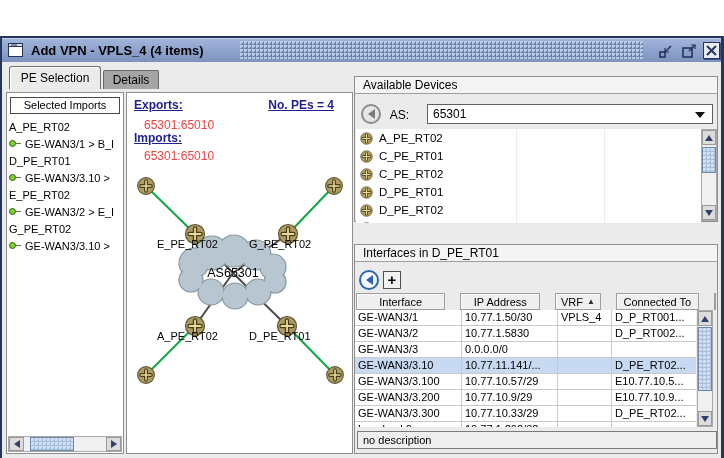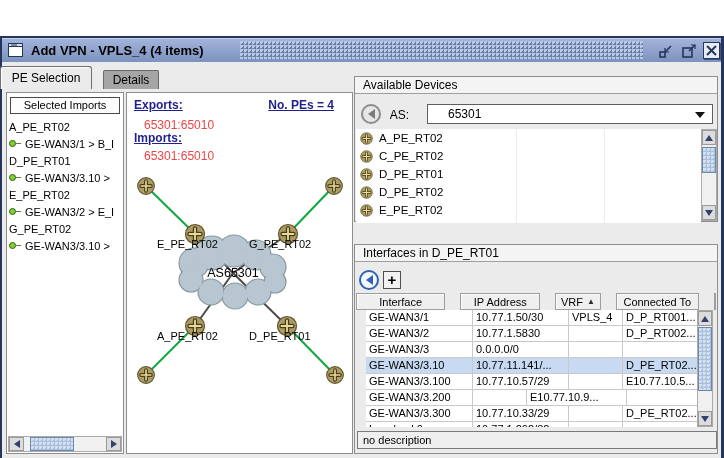--- a/index.html
+++ b/index.html
@@ -31,21 +31,21 @@
   .tb-btn svg { display:block; }
   .tb-close {
     top:4px; width:17px; height:17px; background:#E8ECF4;
     border:1px solid #26355B; box-shadow:1px 1px 0 #44537B;
     display:flex; align-items:center; justify-content:center;
   }
 
   
   .tab { position:absolute; font-size:12px; color:#000; display:flex; align-items:center; justify-content:center; }
   .tab-active {
-    left:0; top:30px; width:92px; height:23px; background:#EBEBEB;
+    left:9px; top:30px; width:92px; height:23px; background:#EBEBEB;
     border:1px solid #6F6F6F; border-bottom:none; border-radius:3px 3px 0 0;
     box-shadow: inset 1px 1px 0 #FFFFFF; z-index:2;
   }
   .tab-inactive {
     left:103px; top:34px; width:56px; height:19px; background:#A5A5A5;
     border:1px solid #696969; border-bottom:none; border-radius:2px 2px 0 0;
   }
 
   
   .panel { position:absolute; border:1px solid #8E8E8E; background:#FFF; }
@@ -102,21 +102,21 @@
     position:absolute; width:20px; height:20px; border-radius:50%;
     display:flex; align-items:center; justify-content:center; background:#E6E6E6;
     border:2px solid #8C8C8C;
   }
   .nav-circle .tri { width:0;height:0;border-top:5px solid transparent;border-bottom:5px solid transparent;border-right:7px solid #7C7C7C; }
   .nav-circle.blue { border-color:#2F62B5; background:#F4F8FF; }
   .nav-circle.blue .tri { border-right-color:#2F62B5; }
   .as-label { position:absolute; left:30px; top:31px; width:24px; text-align:right; font-size:12px; color:#000; }
   .combo {
     position:absolute; left:72px; top:27px; width:286px; height:20px;
-    background:#FFF; border:1px solid #5F5F5F; font-size:12px; line-height:18px; padding-left:20px; color:#000;
+    background:#FFF; border:1px solid #5F5F5F; font-size:12px; line-height:18px; padding-left:5px; color:#000;
   }
   .combo .arrow { position:absolute; right:7px; top:7px; width:0; height:0;
     border-left:5px solid transparent; border-right:5px solid transparent; border-top:6px solid #111; }
   .dev-list { position:absolute; left:1px; top:52px; width:345px; height:94px; background:#FFF; overflow:hidden; }
   .dev-row { height:18px; display:flex; align-items:center; font-size:11.5px; color:#000; padding-left:4px; white-space:nowrap; }
   .dev-row svg { margin-right:6px; flex:none; }
   .list-sep { position:absolute; top:0; bottom:0; width:1px; background:#ECECEC; }
 
   
   .plus-btn {
@@ -125,21 +125,21 @@
     font-size:15px; font-weight:bold; line-height:15px; text-align:center;
   }
   .thead { position:absolute; left:1px; top:48px; height:17px; display:flex; width:360px;gap:16px; }
   .th {
     background:#EFEFEF; border:1px solid #9E9E9E; box-shadow:inset 1px 1px 0 #FBFBFB;
     font-size:11px; color:#000; display:flex; align-items:center; justify-content:center;
     white-space:nowrap; overflow:hidden; margin-left:-1px;
   }
   .th:first-child { margin-left:0; }
   .sort-ind { font-size:8px; margin-left:4px; color:#2E2E2E; }
-  .tbody { position:absolute; left:11px; top:65px; width:341px; height:117px; background:#FFF; overflow:hidden; }
+  .tbody { position:absolute; left:0; top:65px; width:341px; height:117px; background:#FFF; overflow:hidden; }
   .trow { height:16px; display:flex; border-bottom:1px solid #C9C9C9; background:#FFF; }
   .trow.sel { background:#C8DAF1; }
   .td { font-size:11px; line-height:15px; color:#000; padding-left:3px; border-right:1px solid #C9C9C9;
         white-space:nowrap; overflow:hidden; flex:none; }
   .c1{width:107px}.c2{width:96px}.c3{width:54px}.c4{width:100px}
   .desc-bar {
     position:absolute; left:2px; top:186px; width:360px; height:18px;
     background:#EFEFEF; border:1px solid #7A7A7A; font-size:11px; line-height:16px; padding-left:5px; color:#000;
   }
 
@@ -343,20 +343,28 @@
             <path d="M4.5 10 H15.5 M10 4.5 V15.5" stroke="#E9DA96" stroke-width="1.8" stroke-linecap="round"></path>
           </svg>
           <span>A_PE_RT02</span>
         </div>
       <div class="dev-row">
           <svg width="13" height="13" viewBox="0 0 20 20">
             <circle cx="10" cy="10" r="9" fill="#AC9B63" stroke="#60542C"></circle>
             <path d="M4.5 10 H15.5 M10 4.5 V15.5" stroke="#463D1E" stroke-width="4" stroke-linecap="round"></path>
             <path d="M4.5 10 H15.5 M10 4.5 V15.5" stroke="#E9DA96" stroke-width="1.8" stroke-linecap="round"></path>
           </svg>
+          <span>C_PE_RT01</span>
+        </div>
+      <div class="dev-row">
+          <svg width="13" height="13" viewBox="0 0 20 20">
+            <circle cx="10" cy="10" r="9" fill="#AC9B63" stroke="#60542C"></circle>
+            <path d="M4.5 10 H15.5 M10 4.5 V15.5" stroke="#463D1E" stroke-width="4" stroke-linecap="round"></path>
+            <path d="M4.5 10 H15.5 M10 4.5 V15.5" stroke="#E9DA96" stroke-width="1.8" stroke-linecap="round"></path>
+          </svg>
           <span>C_PE_RT02</span>
         </div>
       <div class="dev-row">
           <svg width="13" height="13" viewBox="0 0 20 20">
             <circle cx="10" cy="10" r="9" fill="#AC9B63" stroke="#60542C"></circle>
             <path d="M4.5 10 H15.5 M10 4.5 V15.5" stroke="#463D1E" stroke-width="4" stroke-linecap="round"></path>
             <path d="M4.5 10 H15.5 M10 4.5 V15.5" stroke="#E9DA96" stroke-width="1.8" stroke-linecap="round"></path>
           </svg>
           <span>D_PE_RT01</span>
         </div>
@@ -431,20 +439,21 @@
           <span class="td c4">D_PE_RT02...</span>
         </div>
       <div class="trow">
           <span class="td c1">GE-WAN3/3.100</span>
           <span class="td c2">10.77.10.57/29</span>
           <span class="td c3"></span>
           <span class="td c4">E10.77.10.5...</span>
         </div>
       <div class="trow">
           <span class="td c1">GE-WAN3/3.200</span>
+          <span class="td c2">10.77.10.9/29</span>
           <span class="td c3"></span>
           <span class="td c4">E10.77.10.9...</span>
         </div>
       <div class="trow">
           <span class="td c1">GE-WAN3/3.300</span>
           <span class="td c2">10.77.10.33/29</span>
           <span class="td c3"></span>
           <span class="td c4">D_PE_RT02...</span>
         </div>
       <div class="trow">

